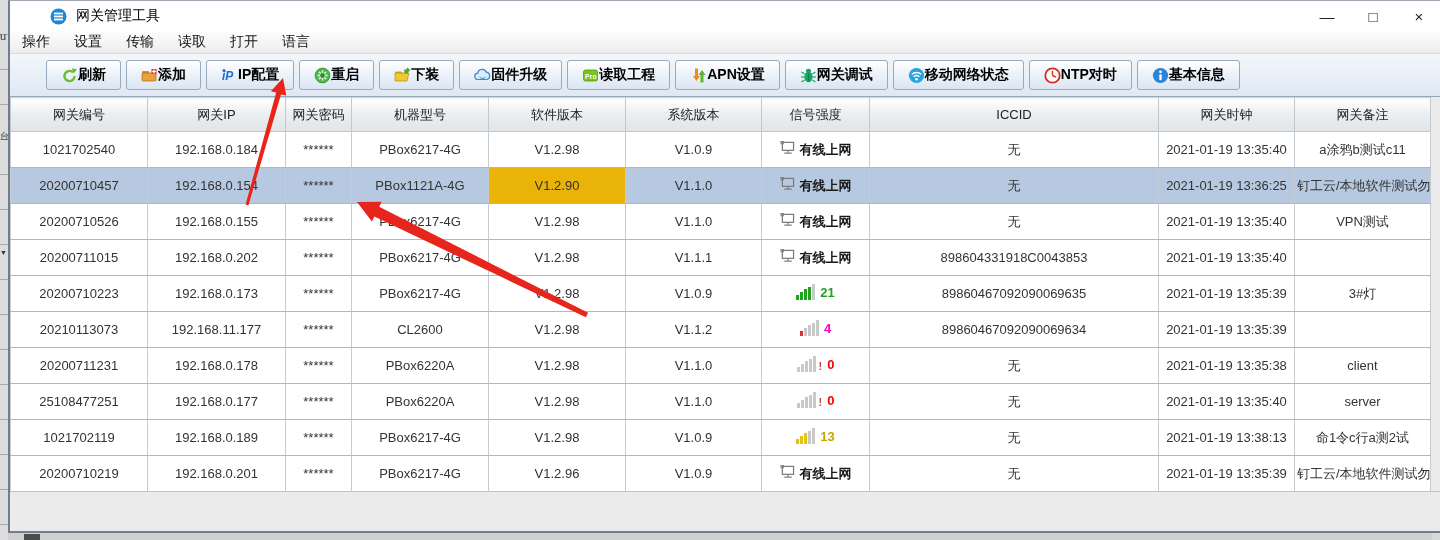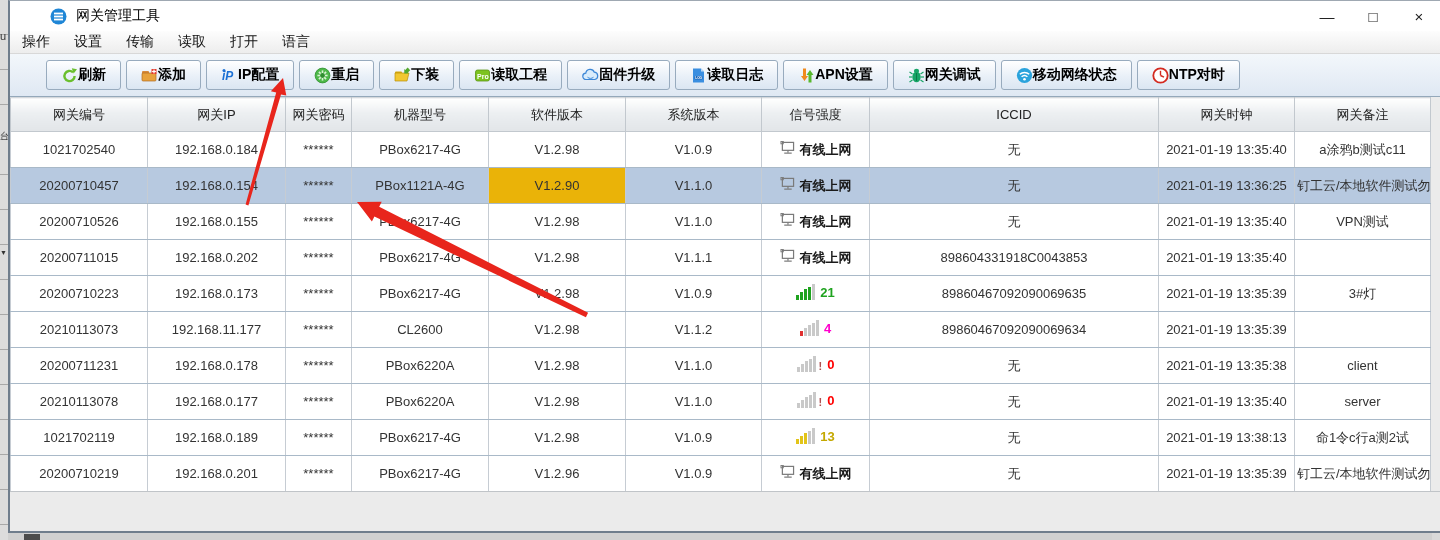--- a/index.html
+++ b/index.html
@@ -192,46 +192,35 @@
               <path d="M1 6h14l-2 8H1z" fill="#f2c730"></path>
               <path d="M1 6h14l-2 8H1z" fill="none" stroke="#b8900a" stroke-width=".7"></path>
               <polygon points="11,1 14.6,1 14.6,4.4 16,4.4 12.8,7.6 9.6,4.4 11,4.4" fill="#54a82e" transform="rotate(45 12.8 4)"></polygon>
             </svg>
           </span>
           <span>下装</span>
         </div>
         <div class="tb-btn">
           <span class="tb-icon">
             <svg viewBox="0 0 17 17">
+              <path d="M4.2 12.5a3.2 3.2 0 0 1-.4-6.4 4.4 4.4 0 0 1 8.5-.9 3.7 3.7 0 0 1 .5 7.3z" fill="#d9ecfb" stroke="#3b86d6" stroke-width="1.2"></path>
+              <path d="M5.5 10.2c1.8 1.6 4.2 1.6 6 0" fill="none" stroke="#3b86d6" stroke-width="1"></path>
+            </svg>
+          </span>
+          <span>固件升级</span>
+        </div>
+        <div class="tb-btn">
+          <span class="tb-icon">
+            <svg viewBox="0 0 17 17">
               <rect x="1.5" y="3" width="14" height="11" rx="2" fill="#7cc31e"></rect>
               <rect x="1.5" y="3" width="14" height="11" rx="2" fill="none" stroke="#5a9414" stroke-width=".8"></rect>
               <text x="3" y="11.5" font-size="7" font-weight="bold" fill="#fff" font-family="Liberation Sans,sans-serif">Pro</text>
             </svg>
           </span>
           <span>读取工程</span>
-        </div>
-        <div class="tb-btn">
-          <span class="tb-icon">
-            <svg viewBox="0 0 17 17">
-              <path d="M4.2 12.5a3.2 3.2 0 0 1-.4-6.4 4.4 4.4 0 0 1 8.5-.9 3.7 3.7 0 0 1 .5 7.3z" fill="#d9ecfb" stroke="#3b86d6" stroke-width="1.2"></path>
-              <path d="M5.5 10.2c1.8 1.6 4.2 1.6 6 0" fill="none" stroke="#3b86d6" stroke-width="1"></path>
-            </svg>
-          </span>
-          <span>固件升级</span>
-        </div>
-        <div class="tb-btn">
-          <span class="tb-icon">
-            <svg viewBox="0 0 17 17">
-              <path d="M3 1.5h8l3 3v11H3z" fill="#3a8ee0"></path>
-              <path d="M11 1.5l3 3h-3z" fill="#bcd9f5"></path>
-              <rect x="4.5" y="9" width="8" height="3.4" rx="1" fill="#1e66b8"></rect>
-              <text x="5.2" y="11.9" font-size="3.2" fill="#fff" font-family="Liberation Sans,sans-serif">LOG</text>
-            </svg>
-          </span>
-          <span>读取日志</span>
         </div>
         <div class="tb-btn">
           <span class="tb-icon">
             <svg viewBox="0 0 17 17">
               <polygon points="5,1.5 8,1.5 8,9 10,9 6.5,14 3,9 5,9" fill="#f08a1e"></polygon>
               <polygon points="10.5,15.5 13.5,15.5 13.5,8 15.5,8 12,3 8.5,8 10.5,8" fill="#58b82e"></polygon>
             </svg>
           </span>
           <span>APN设置</span>
         </div>
@@ -266,20 +255,30 @@
         </div>
         <div class="tb-btn">
           <span class="tb-icon">
             <svg viewBox="0 0 17 17">
               <circle cx="8.5" cy="8.5" r="7.2" fill="#fff" stroke="#d42a20" stroke-width="1.8"></circle>
               <line x1="8.5" y1="8.5" x2="8.5" y2="3.8" stroke="#d42a20" stroke-width="1.4"></line>
               <line x1="8.5" y1="8.5" x2="12" y2="10.2" stroke="#d42a20" stroke-width="1.4"></line>
             </svg>
           </span>
           <span>NTP对时</span>
+        </div>
+        <div class="tb-btn">
+          <span class="tb-icon">
+            <svg viewBox="0 0 17 17">
+              <circle cx="8.5" cy="8.5" r="7.6" fill="#2a85d8"></circle>
+              <circle cx="8.5" cy="4.8" r="1.4" fill="#fff"></circle>
+              <rect x="7.3" y="7.2" width="2.4" height="6" rx="1" fill="#fff"></rect>
+            </svg>
+          </span>
+          <span>基本信息</span>
         </div>
       </div>
 
     <div class="tablewrap">
       <table class="grid">
         <colgroup>
             <col style="width: 137px;">
             <col style="width: 138px;">
             <col style="width: 66px;">
             <col style="width: 137px;">
@@ -443,21 +442,21 @@
                     <i style="height: 16px;"></i>
                   </span>
                   <span class="sig-alert">!</span>
                   <span class="sig-val" style="color: rgb(255, 0, 0);">0</span>
                 </span></td>
               <td>无</td>
               <td>2021-01-19 13:35:38</td>
               <td>client</td>
             </tr>
             <tr>
-              <td>20210113078</td>
+              <td>25108477251</td>
               <td>192.168.0.177</td>
               <td>******</td>
               <td>PBox6220A</td>
               <td>V1.2.98</td>
               <td>V1.1.0</td>
               <td><span class="sigwrap">
                   <span class="bars">
                     <i style="height: 5px;"></i>
                     <i style="height: 8px;"></i>
                     <i style="height: 11px;"></i>

